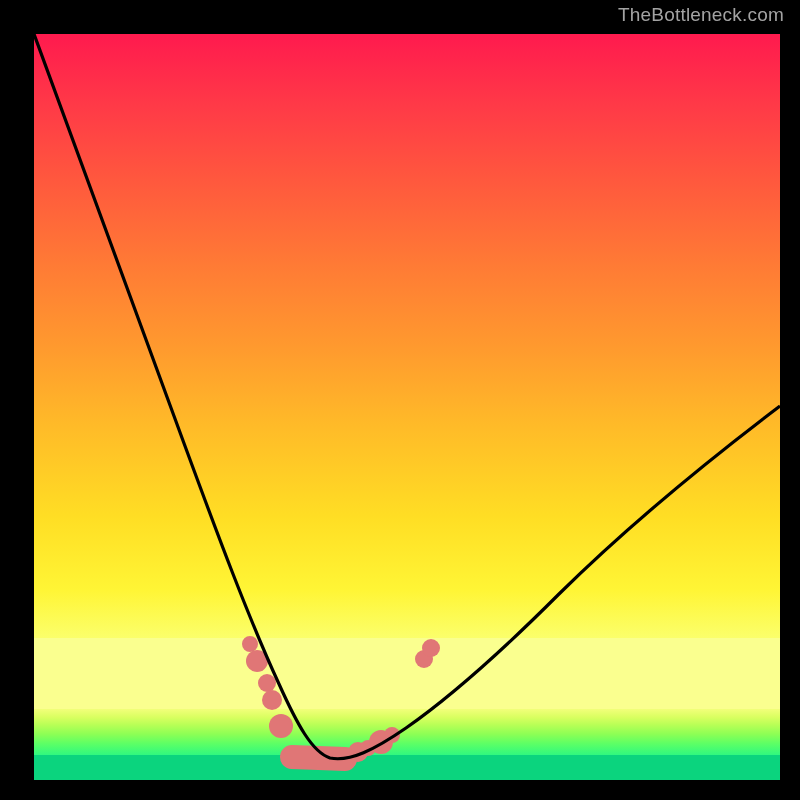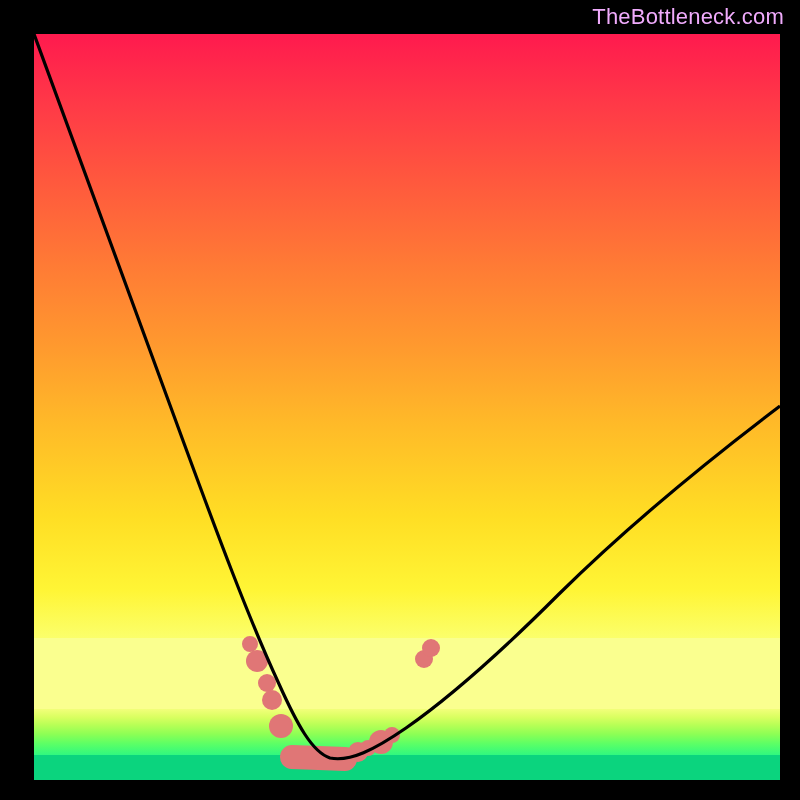--- a/index.html
+++ b/index.html
@@ -70,22 +70,22 @@
     position: absolute;
     left: 0;
     top: 0;
     width: 100%;
     height: 100%;
   }
   .watermark {
     position: absolute;
     top: 4px;
     right: 16px;
-    color: #f0abfc;
-    font-size: 22px;
+    color: #a3a3a3;
+    font-size: 19px;
     font-weight: 500;
     letter-spacing: 0.2px;
   }
 </style>
 </head>
 <body>
 
 <div class="frame">
   <div class="gradient-main"></div>
   <div class="band-yellow"></div>

